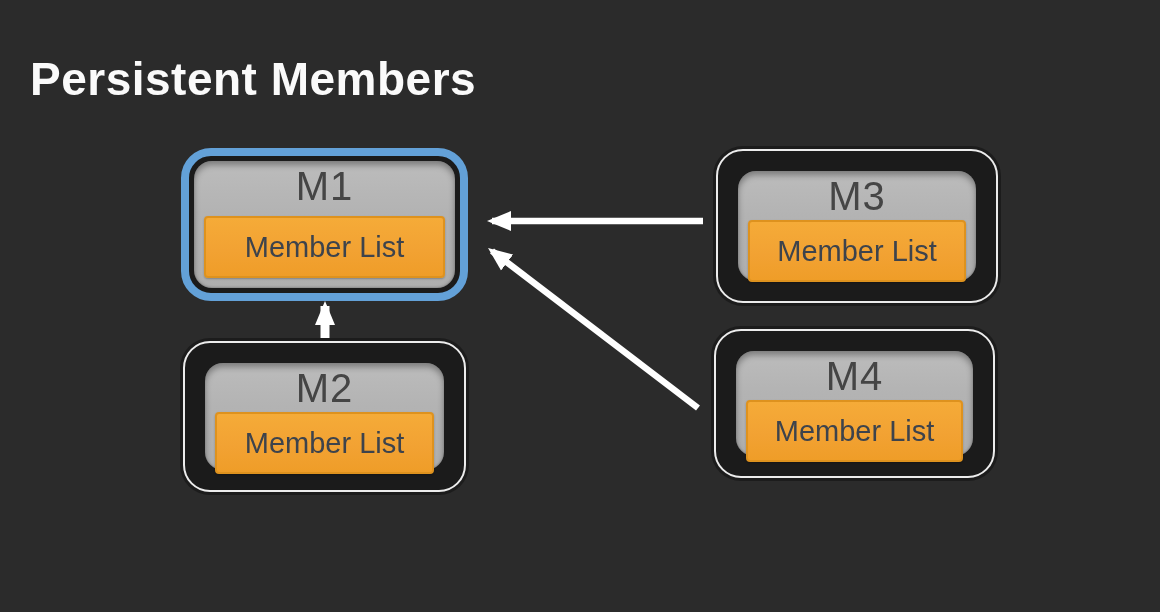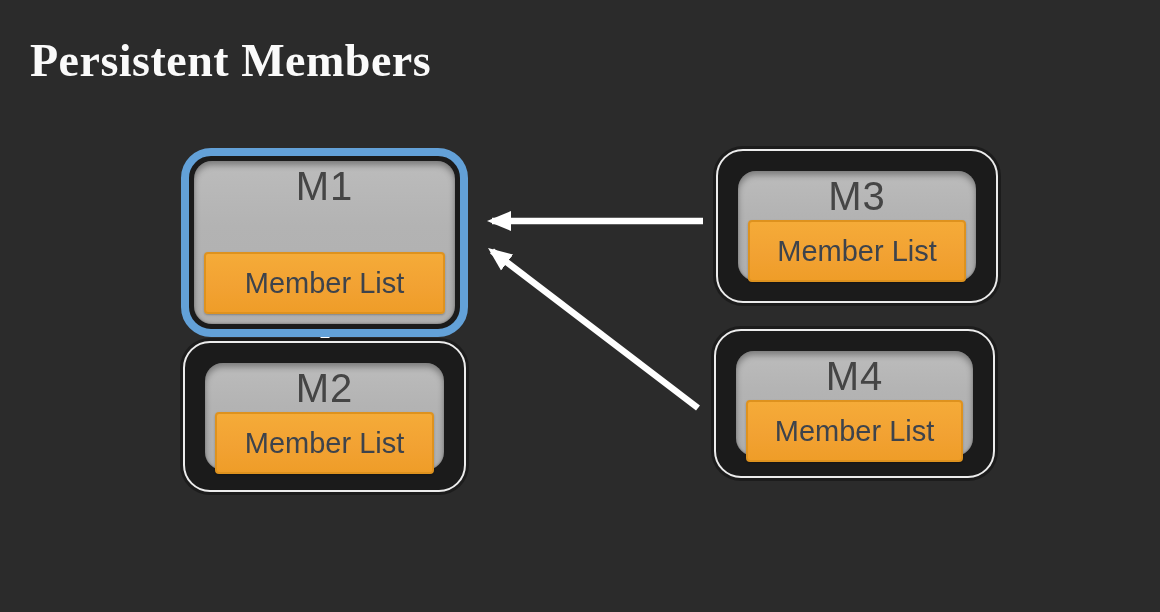--- a/index.html
+++ b/index.html
@@ -19,22 +19,22 @@
     position: relative;
     width: 1160px;
     height: 612px;
     background: var(--background);
     overflow: hidden;
     font-family: "Liberation Sans", sans-serif;
   }
   .slide-title {
     position: absolute;
     left: 30px;
-    top: 34px;
-    font-family: Liberation Serif, serif;
+    top: 52px;
+    font-family: Liberation Sans, sans-serif;
     font-weight: bold;
     font-size: 46px;
     letter-spacing: 0.5px;
     color: #FAFAFA;
   }
   .arrows-layer {
     position: absolute;
     left: 0; top: 0;
     width: 1160px; height: 612px;
     pointer-events: none;
@@ -58,21 +58,21 @@
     border: 2px solid var(--box-outline-white);
     padding: 20px;
     box-shadow: 0 0 0 3px rgba(0,0,0,0.35);
   }
   .member-box.highlighted {
     border: 8px solid var(--highlight-blue);
     border-radius: 30px;
     padding: 5px;
     box-shadow: none;
   }
-  .m1 { left: 181px; top: 148px; width: 287px; height: 189px; }
+  .m1 { left: 181px; top: 148px; width: 287px; height: 153px; }
   .m2 { left: 183px; top: 341px; width: 283px; height: 151px; }
   .m3 { left: 716px; top: 149px; width: 282px; height: 154px; }
   .m4 { left: 714px; top: 329px; width: 281px; height: 149px; }
   .panel {
     width: 100%;
     height: 100%;
     border-radius: 18px;
     background: linear-gradient(180deg, #BCBCBC 0%, #B3B3B3 40%, #AFAFAF 100%);
     box-shadow: inset 0 4px 6px rgba(0,0,0,0.35), inset 0 -1px 2px rgba(0,0,0,0.18);
     display: flex;

